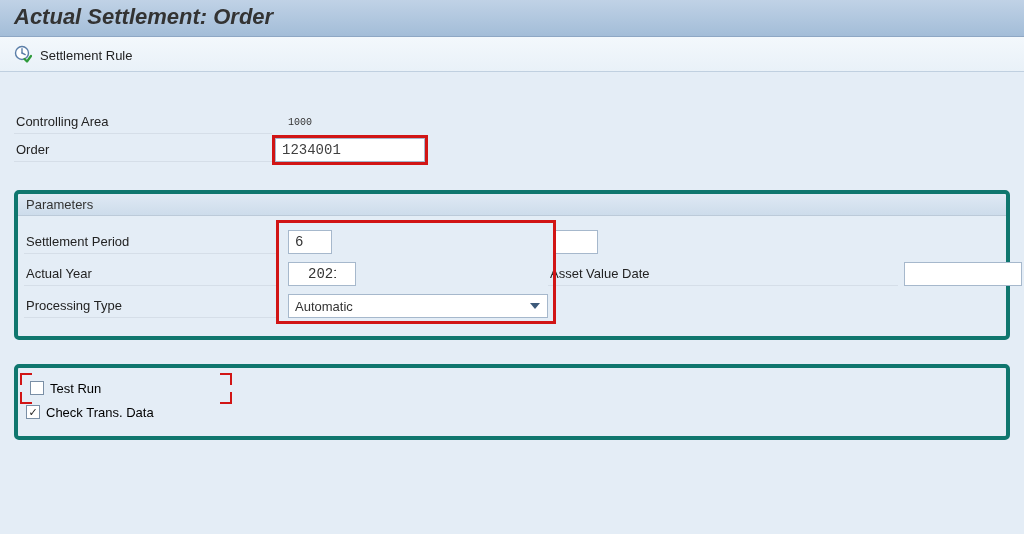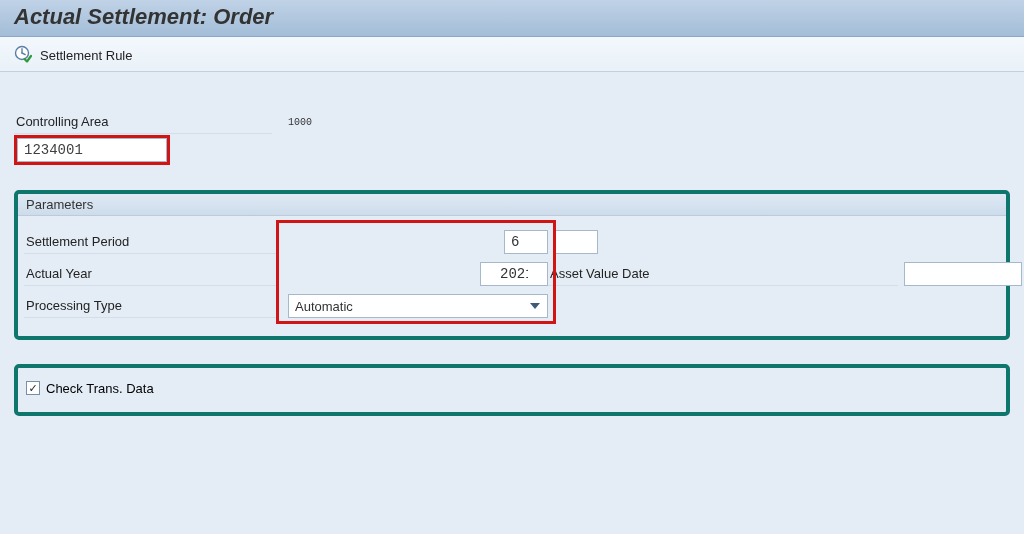--- a/index.html
+++ b/index.html
@@ -113,21 +113,20 @@
       display: flex;
       width: 100%;
     }
     .params-col-left { width: 560px; }
     .params-col-right { flex: 1; }
 
     .param-line {
       display: flex;
       align-items: center;
       height: 32px;
-      justify-content: space-between;
     }
     .param-label {
       width: 252px;
       border-bottom: 1px solid #d5dee8;
       padding-left: 2px;
       line-height: 24px;
       height: 24px;
       color: #232323;
     }
     .param-input-sm {
@@ -288,20 +287,21 @@
 </div>
 
 <div class="content">
 
   <div class="top-fields">
     <div class="field-row">
       <div class="field-label">Controlling Area</div>
       <div class="field-value-ro">1000</div>
     </div>
     <div class="field-row">
+      <div class="field-label">Order</div>
       <span class="order-highlight">
         <input class="order-input" value="1234001" style="">
       </span>
     </div>
   </div>
 
   <div class="group-box">
     <div class="group-header">Parameters</div>
     <div class="group-body params-row">
       <div class="red-overlay" style="left:258px; top:4px; width:280px; height:104px;"></div>
@@ -332,19 +332,29 @@
             <input class="right-input-date" value="" style="">
           </div>
         </div>
       </div>
     </div>
   </div>
 
   <div class="group-box">
     <div class="proc-body">
       <div class="check-line">
+        <span class="corner-marks testrun-wrap">
+          <span class="cm cm-tl"></span>
+            <span class="cm cm-tr"></span>
+            <span class="cm cm-bl"></span>
+            <span class="cm cm-br"></span>
+          <span class="checkbox"></span>
+          <span>Test Run</span>
+        </span>
+      </div>
+      <div class="check-line">
         <span class="checkbox">✓</span>
         <span>Check Trans. Data</span>
       </div>
     </div>
   </div>
 
 </div>
 
 </body></html>

